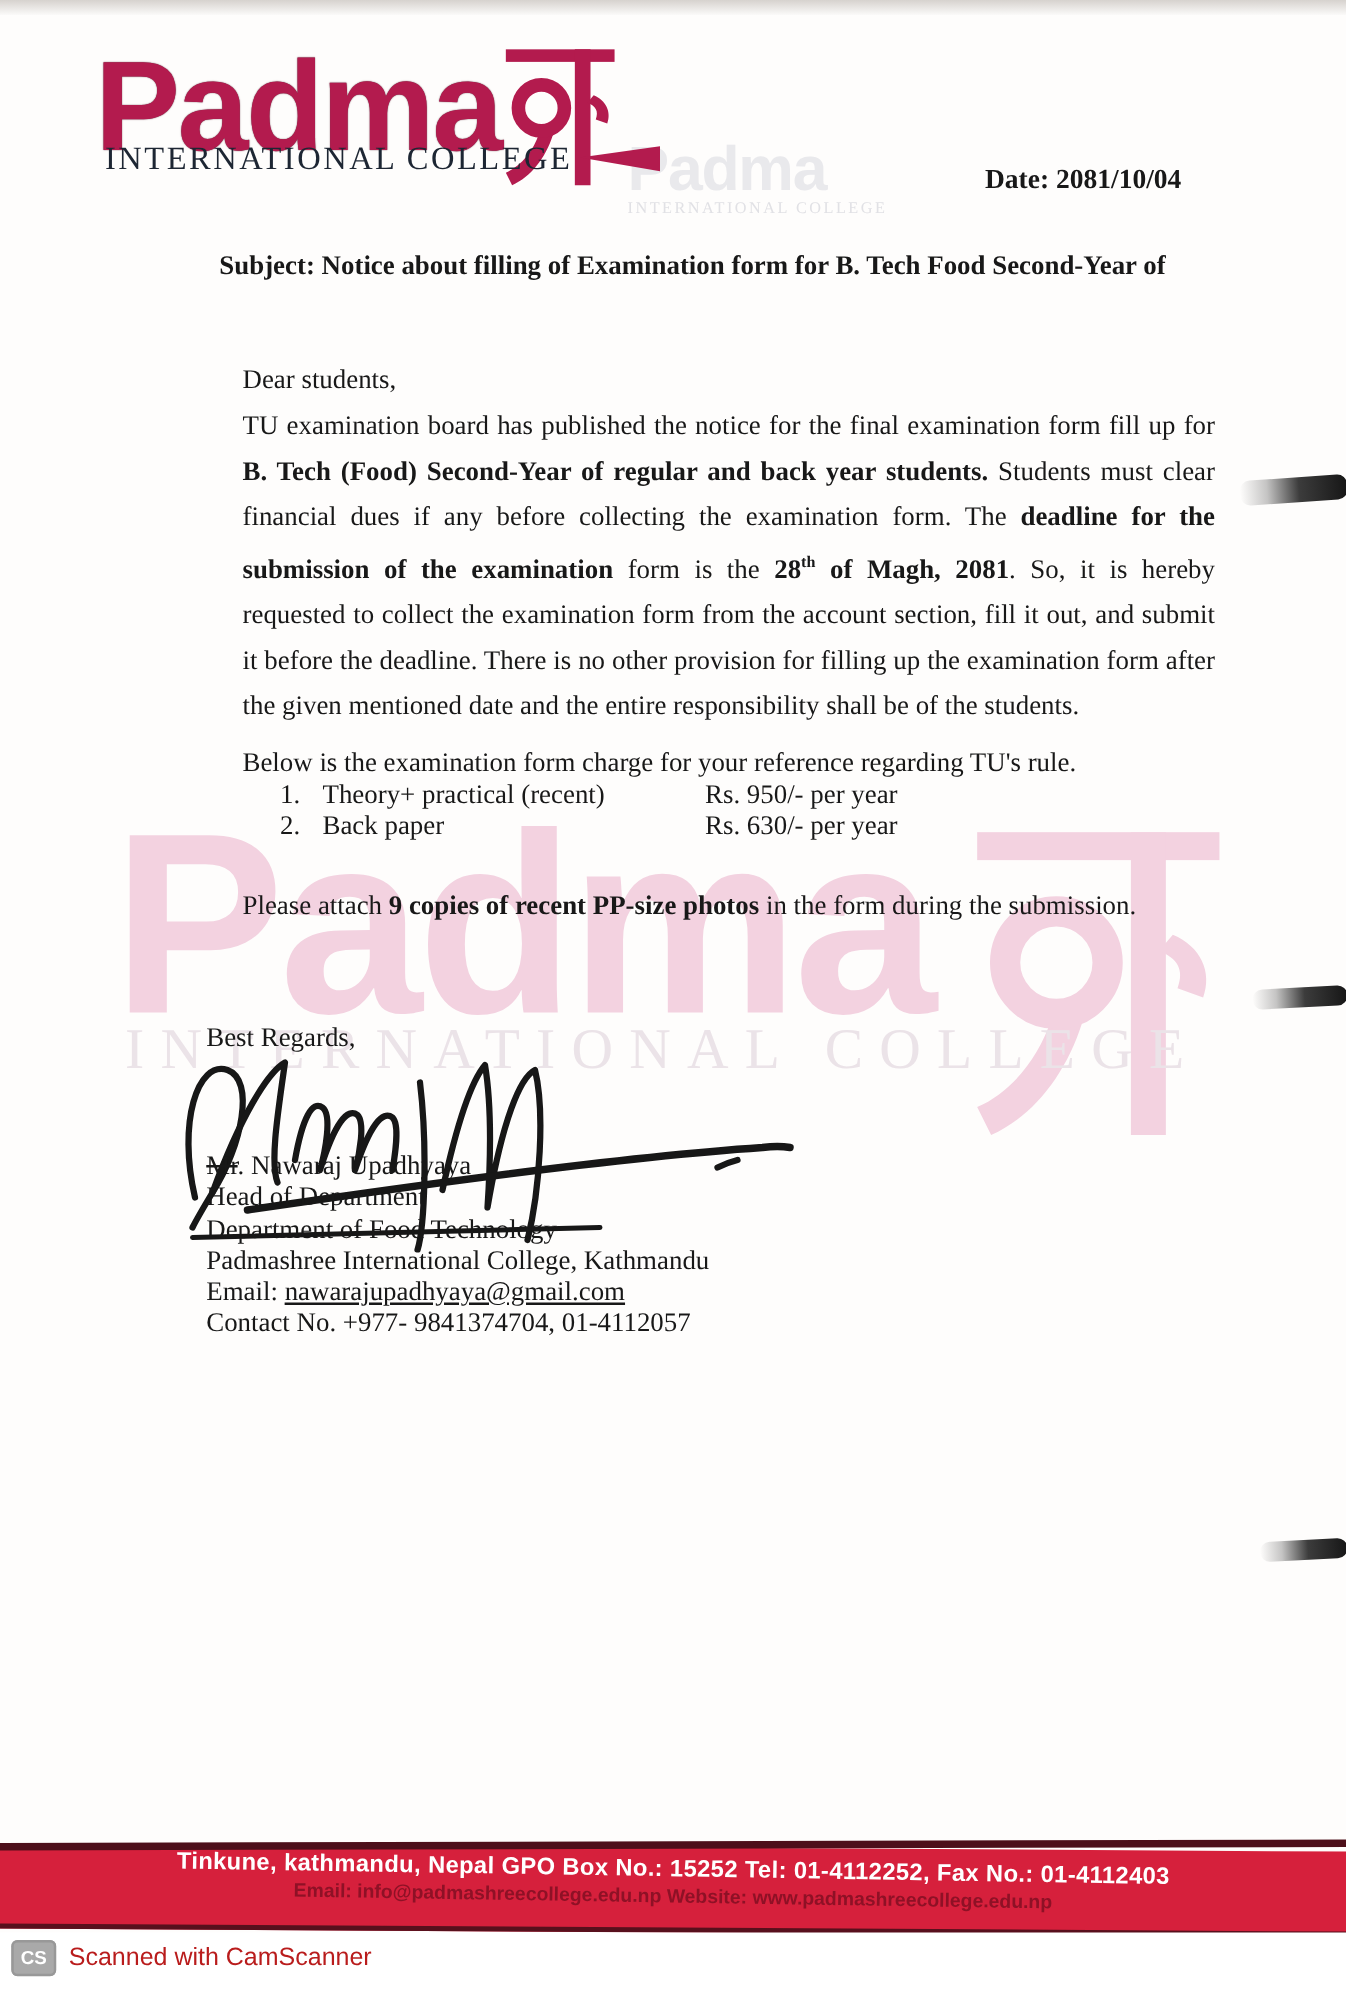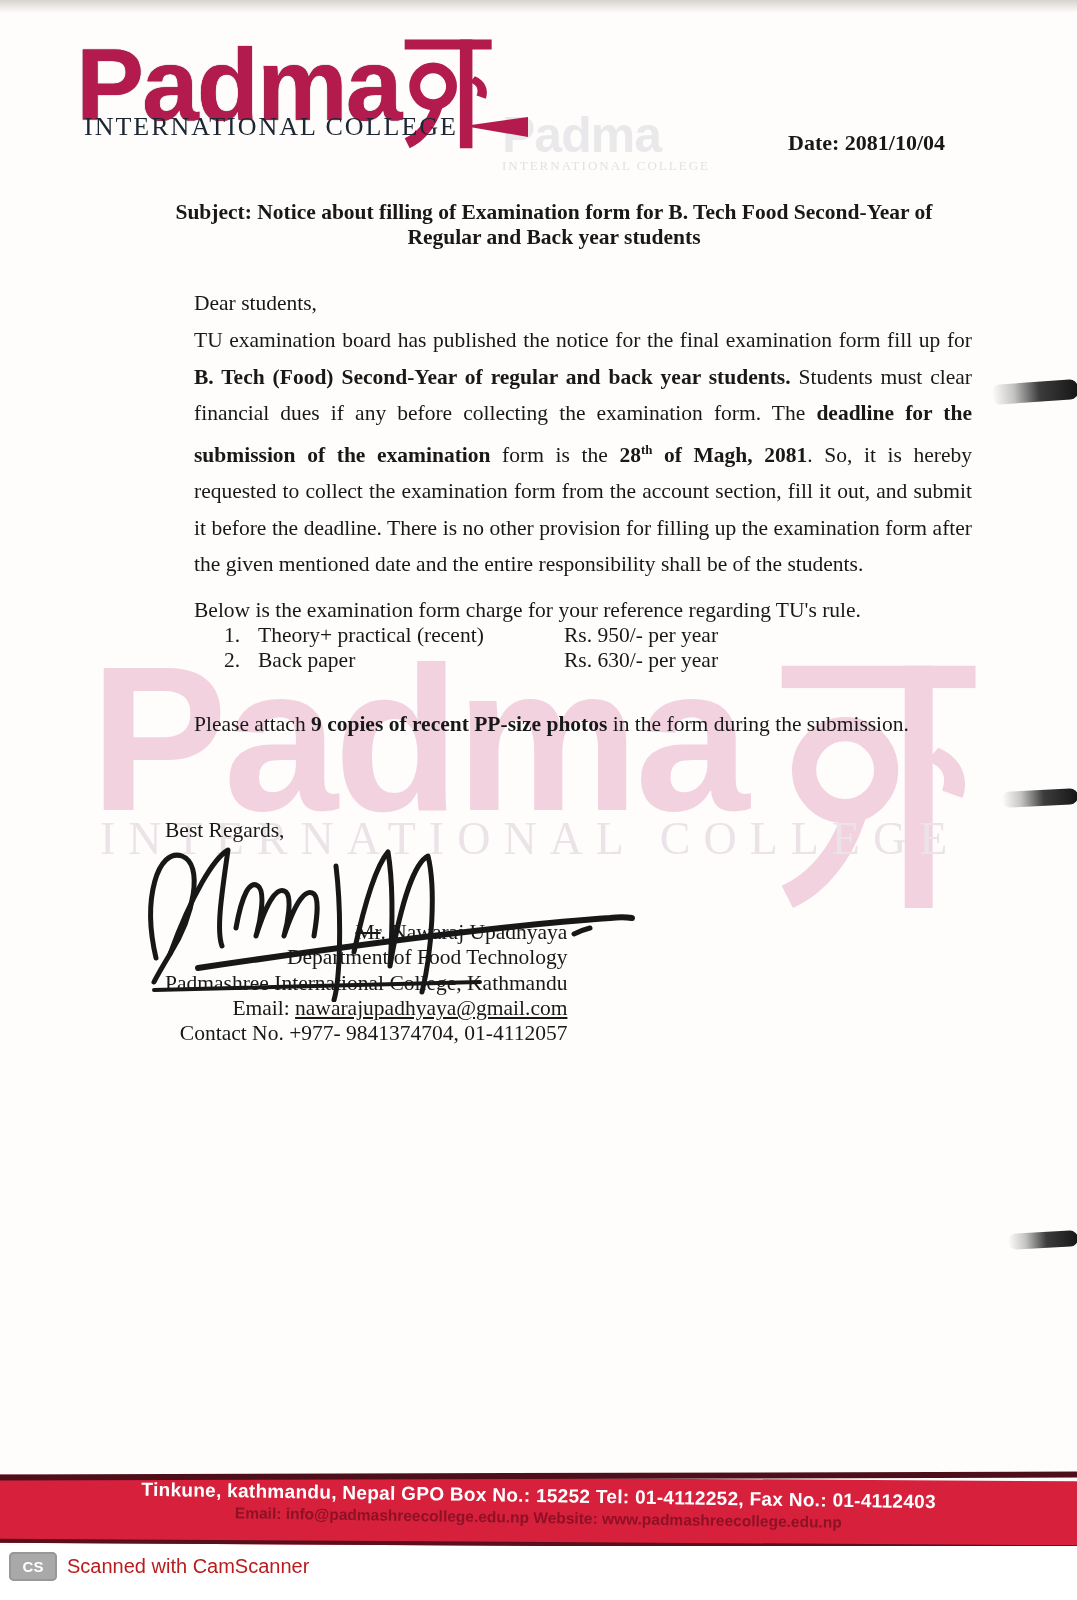--- a/index.html
+++ b/index.html
@@ -40,21 +40,21 @@
   .fee-row{display:flex;padding-left:30px;line-height:25px;}
   .fee-num{width:34px;}
   .fee-label{width:306px;}
   .fee-price{width:auto;}
   .note{margin-top:38px;line-height:26px;}
   b,.bold{font-weight:bold;}
   sup{font-size:0.6em;}
 
   .regards{position:absolute;left:165px;top:818px;font-size:21.5px;z-index:3;}
   .sig-svg{position:absolute;left:140px;top:832px;z-index:3;}
-  .sig-block{position:absolute;left:165px;top:920px;font-size:21.5px;line-height:25.3px;z-index:3;text-align:right;}
+  .sig-block{position:absolute;left:165px;top:920px;font-size:21.5px;line-height:25.3px;z-index:3;}
   .strike{text-decoration:line-through;}
   .email-link{text-decoration:underline;}
 
   
   .wm{position:absolute;left:90px;top:636px;width:920px;height:330px;z-index:0;}
   .wm-word{font-family:"Liberation Sans",sans-serif;font-weight:bold;font-size:206px;line-height:1;
            color:#f3d2e0;letter-spacing:-4px;}
   .wm-shree{position:absolute;left:688px;top:-16px;color:#f3d2e0;}
   .wm-sub{position:absolute;left:10px;top:176px;font-size:46px;letter-spacing:13px;color:#ebe3e8;
           font-family:"Liberation Serif",serif;white-space:nowrap;}
@@ -72,21 +72,21 @@
   .footer-band::before{content:"";position:absolute;left:0;right:0;top:-5px;height:6px;background:#4d0f1a;
                transform:rotate(-0.5deg);}
   .footer-inner{position:relative;transform:rotate(0.55deg);padding-top:7px;
                 font-family:"Liberation Sans",sans-serif;text-align:center;}
   .footer-l1{color:#ffffff;font-weight:bold;font-size:19px;letter-spacing:.3px;}
   .footer-l2{color:#8e1126;font-weight:bold;font-size:15.5px;margin-top:2px;}
 
   
   .scanner-bar{position:absolute;left:0;right:0;top:1546px;height:54px;background:#ffffff;z-index:6;
                display:flex;align-items:flex-start;padding-top:6px;}
-  .cs-icon{width:48px;height:29px;margin-left:9px;border-radius:5px;background:#a9a9a9;color:#ffffff;
+  .cs-icon{width:36px;height:29px;margin-left:9px;border-radius:5px;background:#a9a9a9;color:#ffffff;
            font-family:"Liberation Sans",sans-serif;font-weight:bold;font-size:15px;
            display:flex;align-items:center;justify-content:center;box-shadow:inset 0 0 0 2px #989898;}
   .cs-text{margin-left:10px;margin-top:3px;font-family:"Liberation Sans",sans-serif;
            font-size:20px;color:#b91c1c;}
 </style>
 </head>
 <body>
 
 <div class="page">
 
@@ -129,21 +129,20 @@
 
   <div class="ghost">
     <div class="ghost-word">Padma</div>
     <div class="ghost-sub">INTERNATIONAL COLLEGE</div>
   </div>
 
   <div class="date-line">Date: 2081/10/04</div>
 
   <div class="subject">
     <div>Subject: Notice about filling of Examination form for B. Tech Food Second-Year of</div>
-    <div>Regular and Back year students</div>
   </div>
 
   <div class="letter">
     <div class="salutation">Dear students,</div>
     <div class="para"><span>TU examination board has published the notice for the final examination form fill up for </span><b>B. Tech (Food) Second-Year of regular and back year students.</b><span> Students must clear financial dues if any before collecting the examination form. The </span><b>deadline for the submission of the examination</b><span> form is the </span><b><span>28</span><sup>th</sup><span> of Magh, 2081</span></b><span>.  So, it is hereby requested to collect the examination form from the account section, fill it out, and submit it before the deadline. There is no other provision for filling up the examination form after the given mentioned date and the entire responsibility shall be of the students.</span></div>
 
     <div class="fees-intro">Below is the examination form charge for your reference regarding TU's rule.</div>
     <div class="fee-row">
       <span class="fee-num">1.</span>
       <span class="fee-label">Theory+ practical (recent)</span>
@@ -170,20 +169,21 @@
         <path stroke-width="5" d="M214 120 C224 74 236 34 248 20 C254 56 252 104 250 134 C262 64 276 30 288 24 C296 56 292 120 282 160"></path>
         <path stroke-width="6" d="M58 136 C180 118 352 94 470 86 C478 85 486 85 492 86"></path>
         <path stroke-width="5" d="M434 102 C440 99 446 97 450 96"></path>
         <path stroke-width="4" d="M14 158 L340 150"></path>
       </g>
     </svg>
   </div>
 
   <div class="sig-block">
     <div><span class="strike">Mr</span><span>. Nawaraj Upadhyaya</span></div>
+    <div>Head of Department</div>
     <div>Department of Food Technology</div>
     <div>Padmashree International College, Kathmandu</div>
     <div><span>Email: </span><span class="email-link">nawarajupadhyaya@gmail.com</span></div>
     <div>Contact No. +977- 9841374704, 01-4112057</div>
   </div>
 
   <div class="smudge s1"></div>
   <div class="smudge s2"></div>
   <div class="smudge s3"></div>
 

